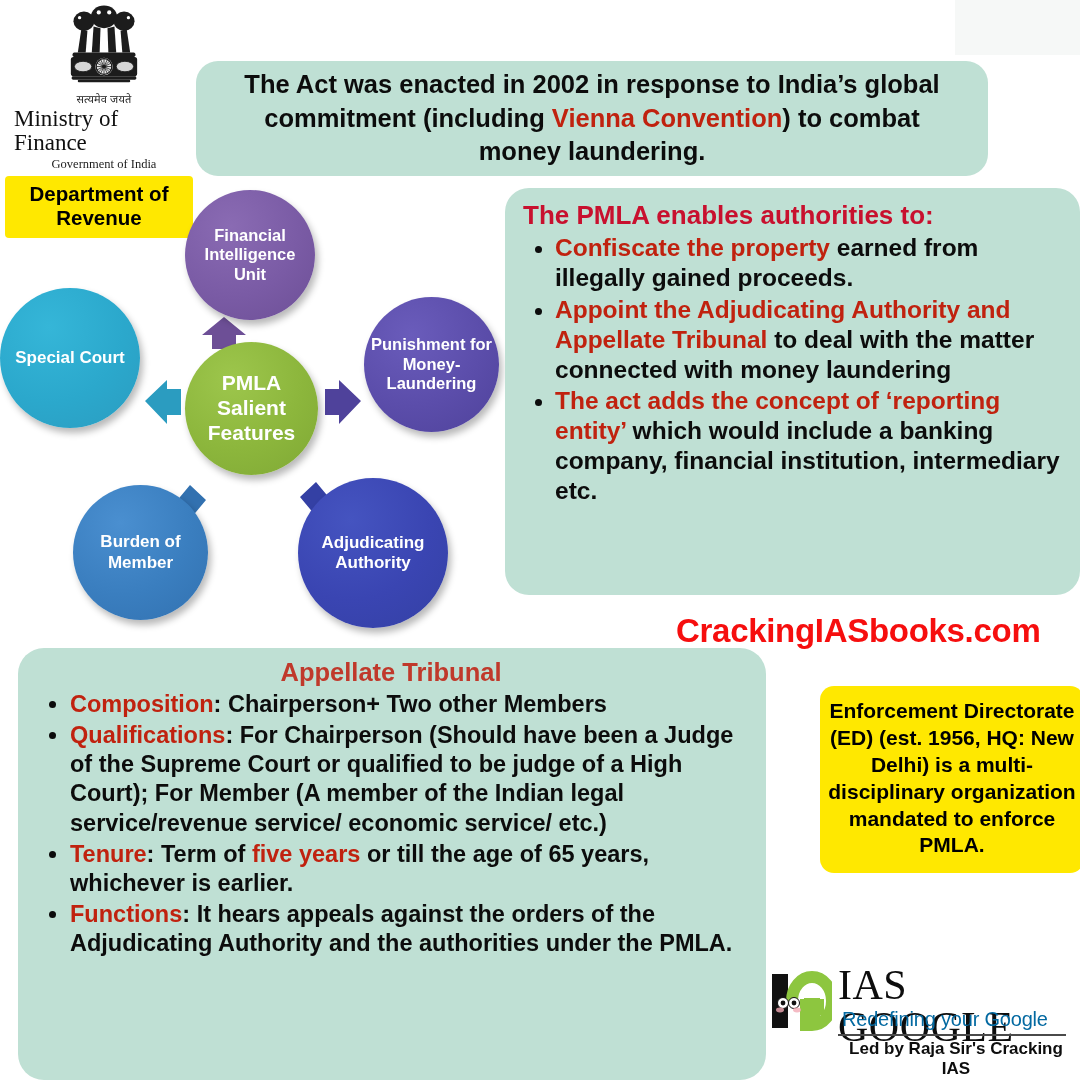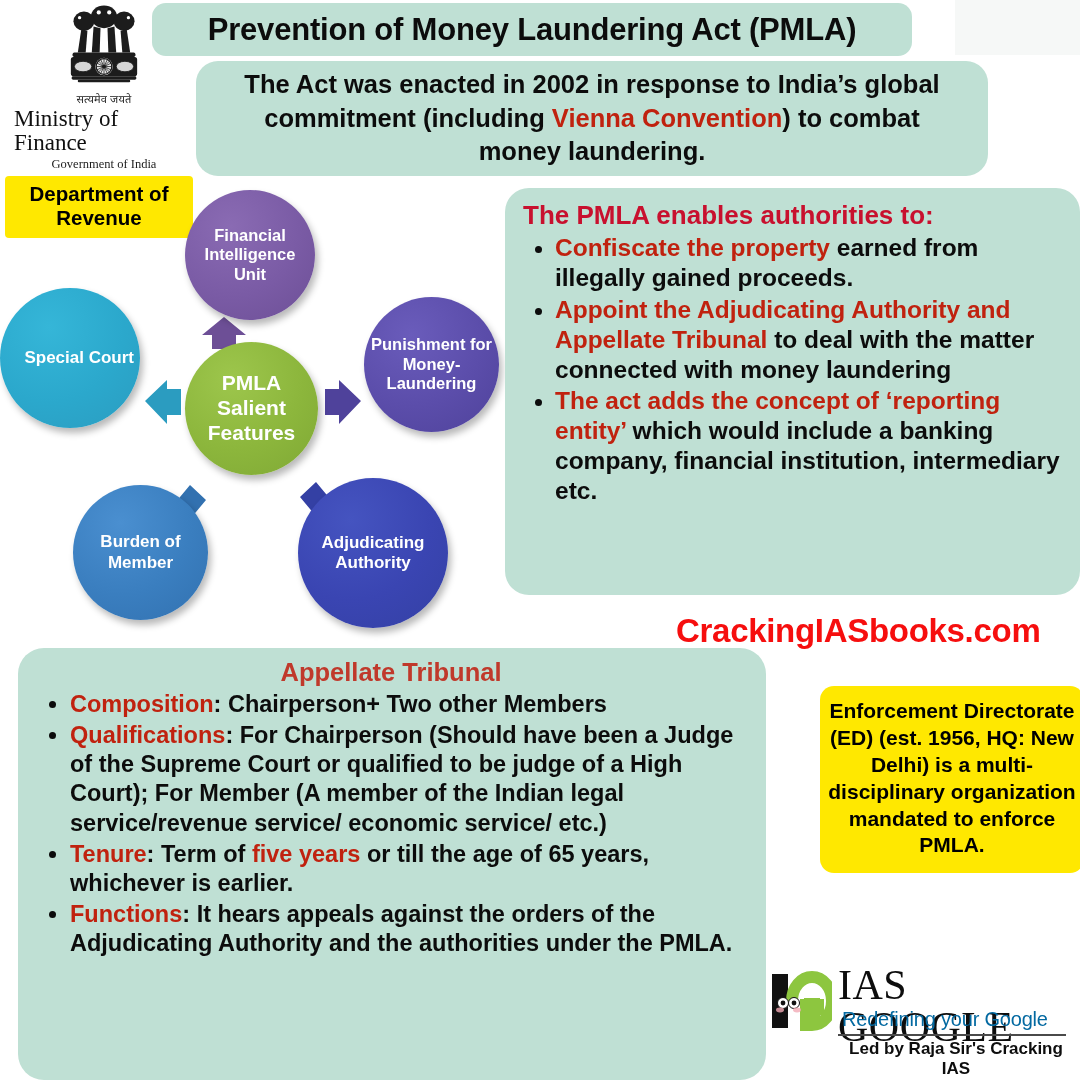--- a/index.html
+++ b/index.html
@@ -64,21 +64,21 @@
 
   
   .diagram{position:absolute;left:0px;top:185px;width:520px;height:445px;}
   .circ{position:absolute;border-radius:50%;display:flex;align-items:center;justify-content:center;
         text-align:center;color:#fff;font-weight:bold;box-shadow:3px 5px 7px rgba(0,0,0,.28);}
   .circ span{display:block;line-height:1.18;padding:0 6px;}
 
   .c-fiu{left:185px;top:5px;width:130px;height:130px;font-size:16.5px;
         background:radial-gradient(circle at 35% 28%, #8a6bb3 0%, #7a5ba5 55%, #6d4f96 100%);}
   .c-court{left:0px;top:103px;width:140px;height:140px;font-size:17px;
-        background:radial-gradient(circle at 35% 28%, #35b6d8 0%, #2ba8cc 55%, #2b9cc0 100%);justify-content:flex-end;}
+        background:radial-gradient(circle at 35% 28%, #35b6d8 0%, #2ba8cc 55%, #2b9cc0 100%);}
   .c-pun{left:364px;top:112px;width:135px;height:135px;font-size:16.5px;
         background:radial-gradient(circle at 35% 28%, #6a5cbb 0%, #5b4daa 55%, #4f429b 100%);}
   .c-burden{left:73px;top:300px;width:135px;height:135px;font-size:17px;
         background:radial-gradient(circle at 35% 28%, #4a8fd0 0%, #3a7ebf 55%, #3271b0 100%);}
   .c-adj{left:298px;top:293px;width:150px;height:150px;font-size:17px;
         background:radial-gradient(circle at 35% 28%, #4554c0 0%, #3a45b2 55%, #3440a4 100%);}
   .c-center{left:185px;top:157px;width:133px;height:133px;font-size:21px;
         background:radial-gradient(circle at 35% 28%, #9dc64c 0%, #8cb63c 55%, #7fa835 100%);}
 
   .arrow{position:absolute;}
@@ -137,23 +137,20 @@
         <rect x="20" y="89" width="60" height="3" rx="1.2"></rect>
       </g>
     </svg>
     <div class="emblem-motto">सत्यमेव जयते</div>
     <div class="emblem-min">Ministry of Finance</div>
     <div class="emblem-gov">Government of India</div>
   </div>
 
   <div class="dept-box yellow">Department of Revenue</div>
 
-  <div class="title-box teal">
-    <div class="title-text">Prevention of Money Laundering Act (PMLA)</div>
-  </div>
 
   <div class="intro-box teal">
     <div class="intro-text"><span>The Act was enacted in 2002 in response to India’s global commitment (including </span><span class="red">Vienna Convention</span><span>) to combat money laundering.</span></div>
   </div>
 
   <div class="diagram">
 
     <svg class="arrow" style="left:198px;top:130px;width:52px;height:36px;" viewBox="0 0 52 36">
       <path d="M26 2 L48 20 L38 20 L38 34 L14 34 L14 20 L4 20 Z" fill="#6d4f96"></path>
     </svg>

